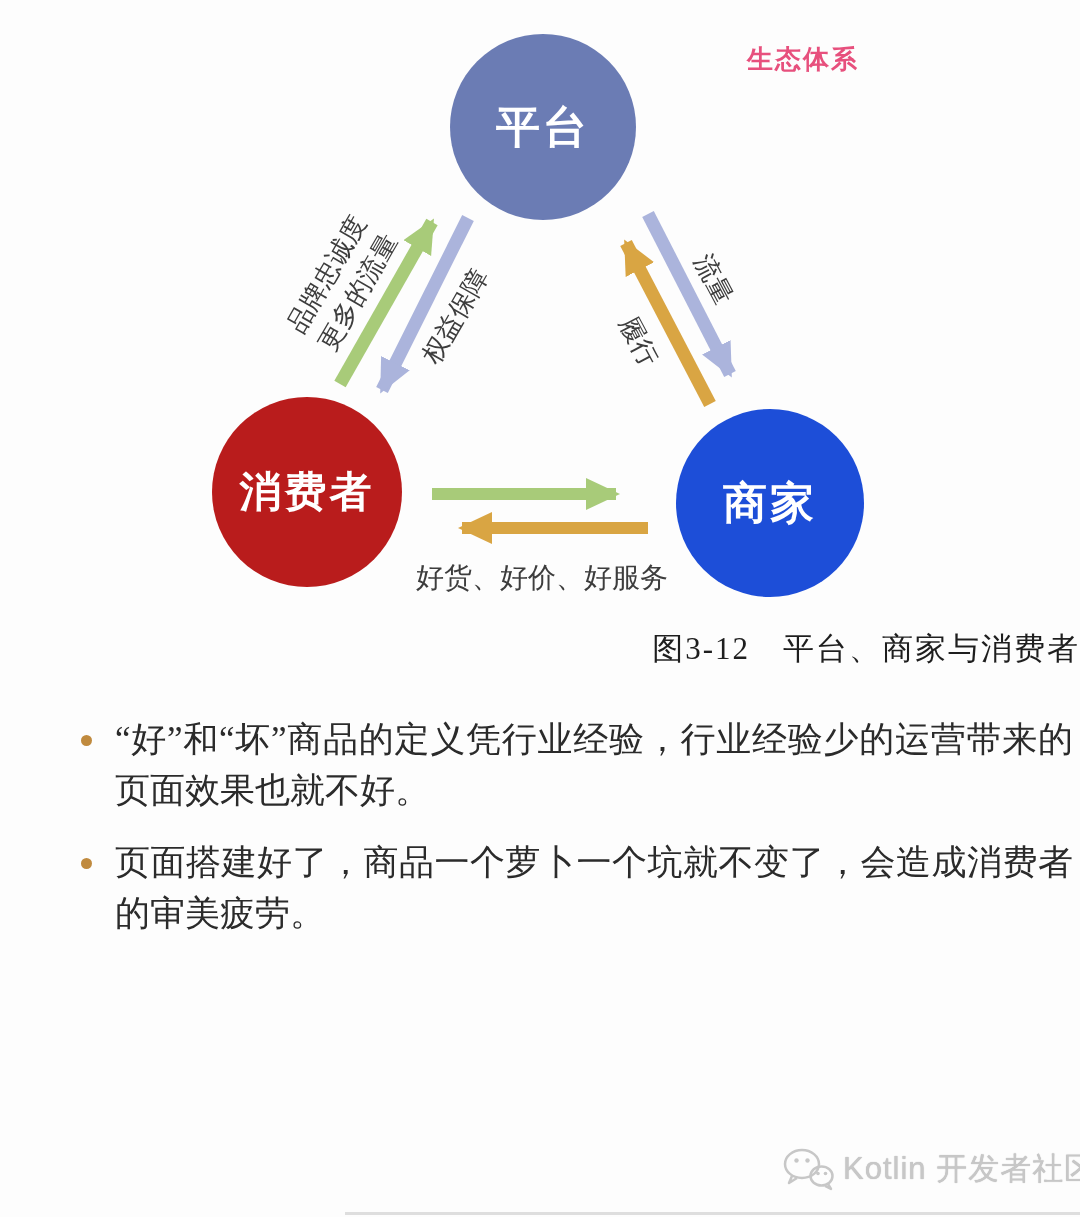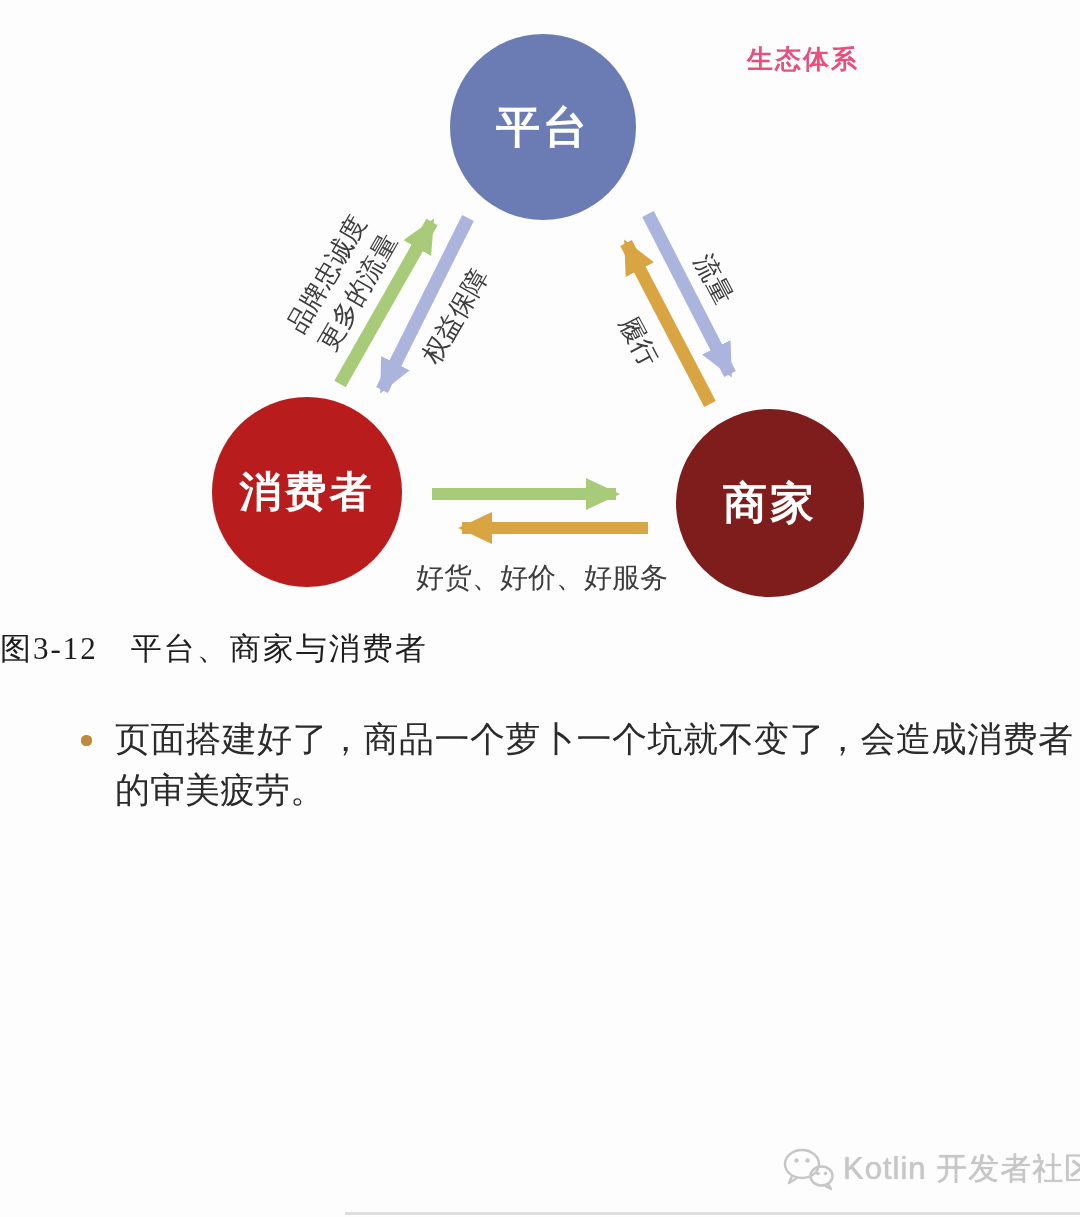--- a/index.html
+++ b/index.html
@@ -37,21 +37,21 @@
     white-space:nowrap;text-align:center;line-height:36px;
   }
   .lbl-loyalty{left:342px;top:283px;transform:translate(-50%,-50%) rotate(-60deg);}
   .lbl-rights{left:455px;top:316px;transform:translate(-50%,-50%) rotate(-60deg);}
   .lbl-traffic{left:714px;top:279px;transform:translate(-50%,-50%) rotate(62deg);}
   .lbl-fulfil{left:639px;top:341px;transform:translate(-50%,-50%) rotate(62deg);}
   .lbl-profit{left:540px;top:466px;transform:translate(-50%,-50%);}
   .lbl-goods{left:542px;top:578px;transform:translate(-50%,-50%);font-size:28px;}
   .caption{
     position:absolute;left:0;top:628px;width:1080px;
-    text-align:left;font-size:31px;letter-spacing:2px;color:#1e1e1e;
+    text-align:right;font-size:31px;letter-spacing:2px;color:#1e1e1e;
   }
   
   .text-block{
     position:absolute;left:7px;top:684px;width:1066px;
     font-size:36px;line-height:51px;text-align:justify;
   }
   .lead-paragraph{text-indent:72px;margin:0;}
   .bullet-list{margin-top:30px;}
   .bullet-item{position:relative;padding-left:108px;font-size:35px;line-height:51px;margin-bottom:21px;}
   .bullet-dot{
@@ -99,40 +99,41 @@
       <line x1="432" y1="494" x2="616" y2="494" stroke-width="12" marker-end="url(#head-green)" stroke="#a8cb79"></line>
       <line x1="648" y1="528" x2="462" y2="528" stroke-width="12" marker-end="url(#head-orange)" stroke="#d9a543"></line>
     </svg>
 
     <div class="node node-platform" style="background-color: rgb(107, 124, 180); align-items: center;">
       <span>平台</span>
     </div>
     <div class="node node-consumer" style="background-color: #b91c1c;">
       <span>消费者</span>
     </div>
-    <div class="node node-merchant" style="background-color: #7f1d1d; align-items: center;">
+    <div class="node node-merchant" style="background-color: #1d4ed8; align-items: center;">
       <span>商家</span>
     </div>
 
     <div class="edge-label lbl-loyalty">
       <div>品牌忠诚度</div>
       <div>更多的流量</div>
     </div>
     <div class="edge-label lbl-rights">权益保障</div>
     <div class="edge-label lbl-traffic">流量</div>
     <div class="edge-label lbl-fulfil">履行</div>
     <div class="edge-label lbl-goods">好货、好价、好服务</div>
 
     <div class="caption">图3-12　平台、商家与消费者</div>
   </div>
 
   <div class="text-block">
     <div class="bullet-list">
       <div class="bullet-item">
         <span class="bullet-dot" style="background-color: rgb(192, 138, 62);"></span>
+        <span>“好”和“坏”商品的定义凭行业经验，行业经验少的运营带来的页面效果也就不好。</span>
       </div>
       <div class="bullet-item">
         <span class="bullet-dot" style="background-color: rgb(192, 138, 62);"></span>
         <span>页面搭建好了，商品一个萝卜一个坑就不变了，会造成消费者的审美疲劳。</span>
       </div>
     </div>
   </div>
 
   <div class="watermark">
     <svg width="52" height="46" viewBox="0 0 52 46">

